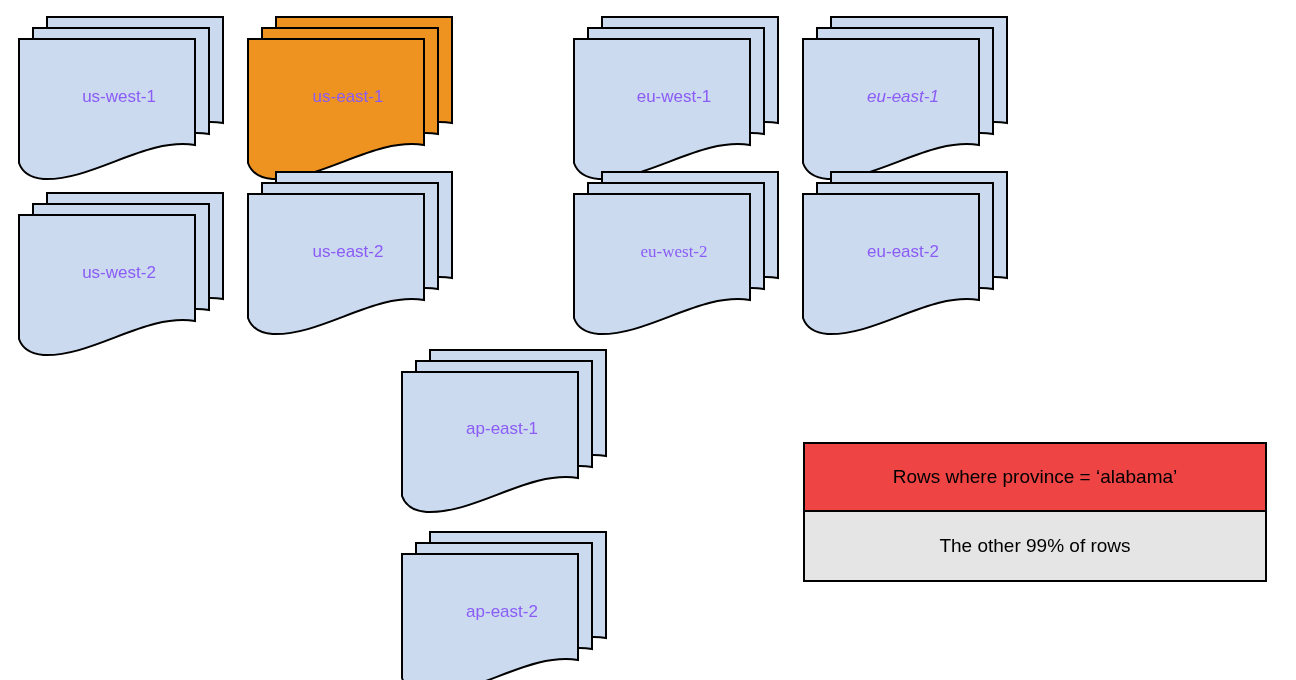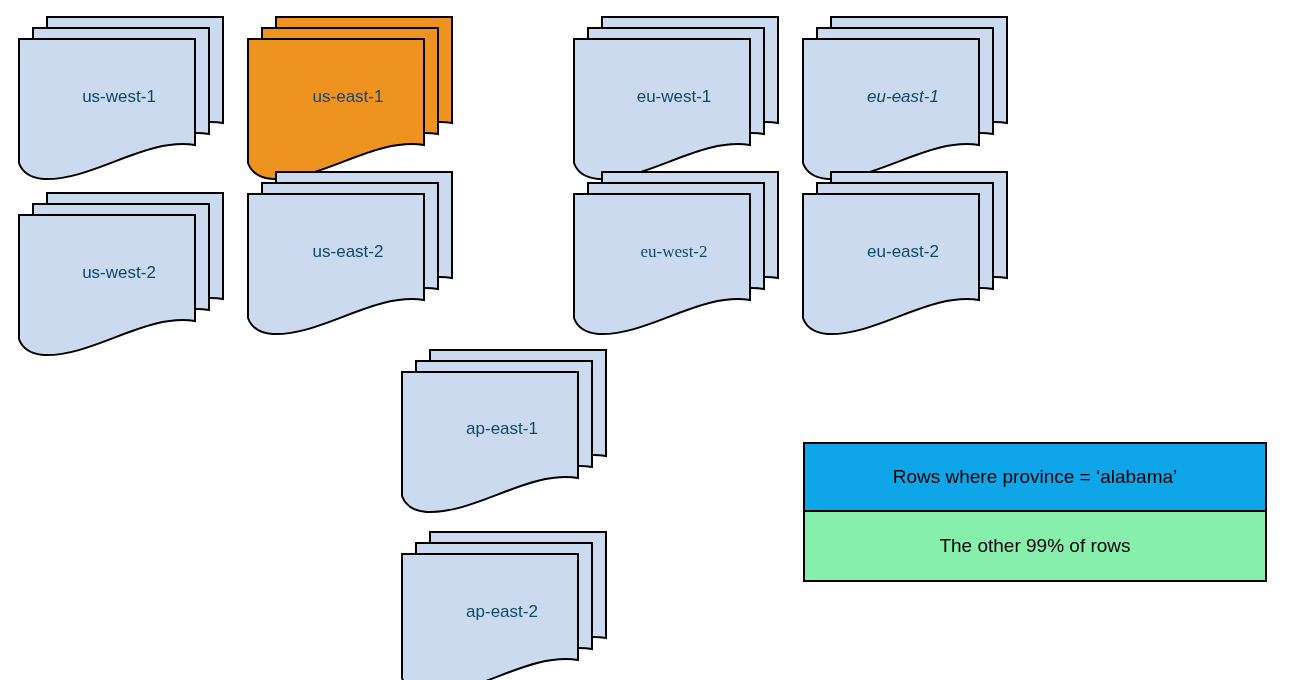--- a/index.html
+++ b/index.html
@@ -35,21 +35,21 @@
     display: block;
     overflow: visible;
   }
   .stack-label {
     position: absolute;
     left: 0;
     top: 56px;
     width: 200px;
     text-align: center;
     font-size: 17px;
-    color: #0c4a6e;
+    color: #8b5cf6;
     line-height: 20px;
     white-space: nowrap;
     pointer-events: none;
     font-family: "Liberation Sans", sans-serif;
   }
 
   
   .legend {
     position: absolute;
     left: 803px;
@@ -213,19 +213,19 @@
         </g>
         <g transform="translate(0,22)">
           <path d="M 0,0 L 176,0 L 176,106 C 126.72,98 73.92,142 24.64,140 C 12.32,139 3.52,134 0,124 Z" fill="#cbdaef" stroke="#000000" stroke-width="2" stroke-linejoin="miter"></path>
         </g>
       </svg>
       <div class="stack-label" style="top: 70px;">ap-east-2</div>
     </div>
   </div>
 
 <div class="legend">
-  <div class="legend-row top" style="background: #0ea5e9;">
+  <div class="legend-row top" style="background: #ef4444;">
     <span>Rows where province = ‘alabama’</span>
   </div>
-  <div class="legend-row bottom" style="background: #86efac;">
+  <div class="legend-row bottom" style="background: #e5e5e5;">
     <span>The other 99% of rows</span>
   </div>
 </div>
 
 </body></html>

